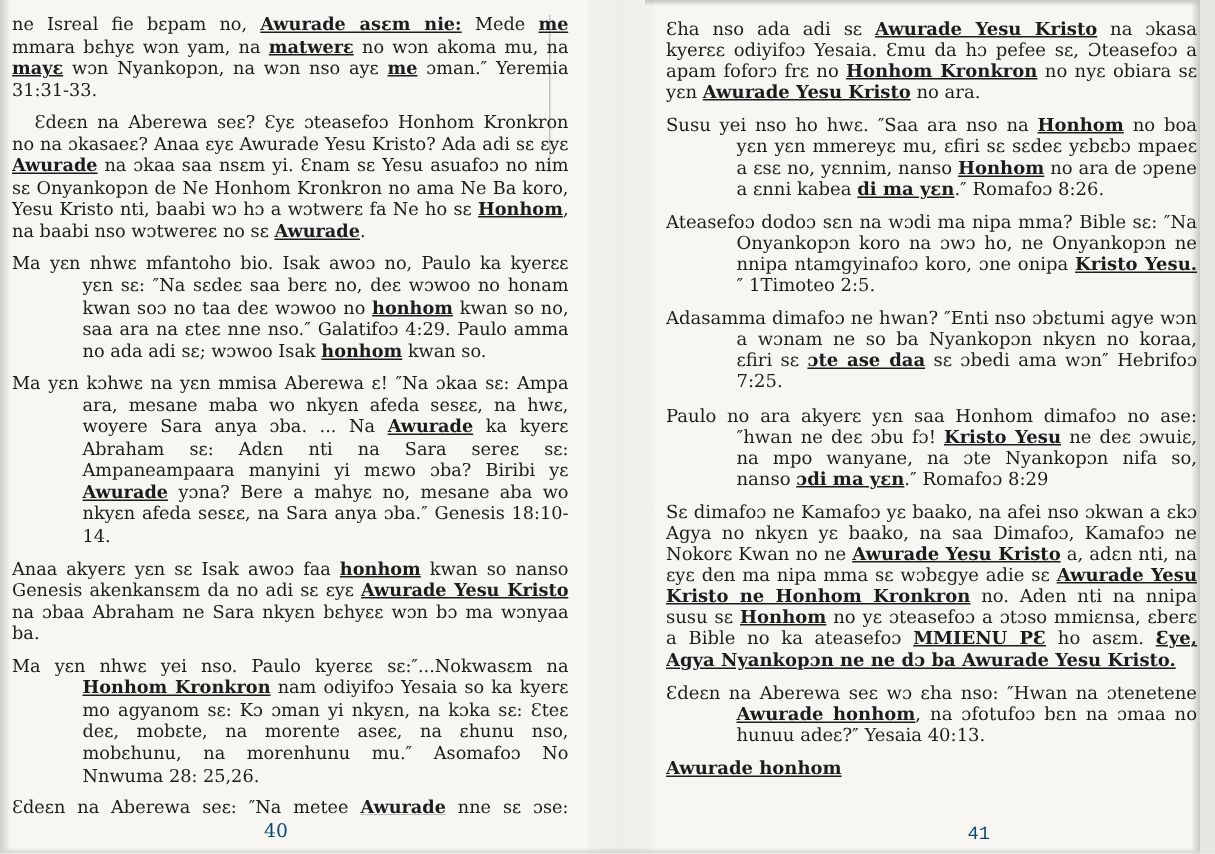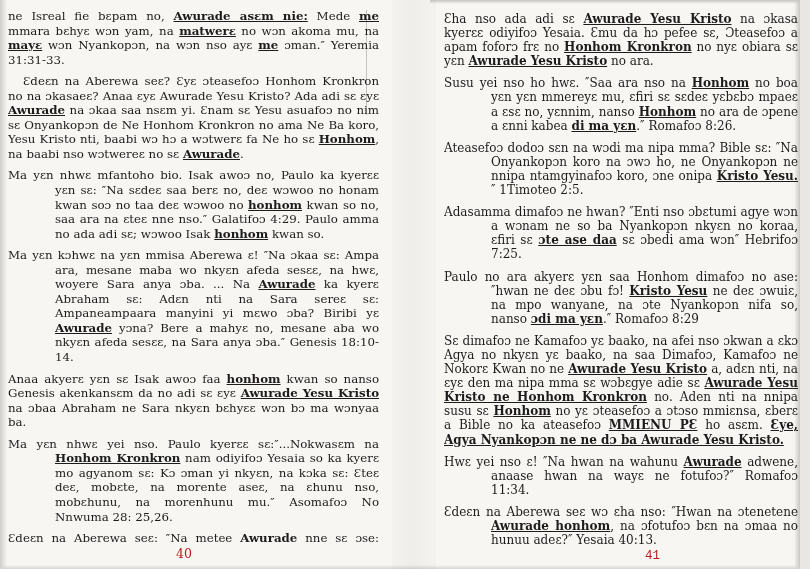--- a/index.html
+++ b/index.html
@@ -56,21 +56,21 @@
   }
   .para { margin: 0 0 7px 0; }
   .page-right-body .para { margin-bottom: 8px; }
   .para.indent { text-indent: 15px; }
   .para.hang { padding-left: 47px; text-indent: -47px; }
   .s-bu { font-weight: bold; text-decoration: underline; }
   .s-u { }
   .page-number {
     position: absolute;
     font-size: 12.5px;
-    color: #b91c1c;
+    color: #0c4a6e;
   }
   .page-number-left { left: 176px; top: 546px; }
   .page-number-right { left: 645px; top: 549px; font-family: Liberation Mono, monospace; }
 </style>
 </head>
 <body>
 
 <div class="spread">
   <div class="edge-left"></div>
   <div class="edge-right"></div>
@@ -88,20 +88,19 @@
       <p class="para hang"><span>Ma yɛn nhwɛ yei nso. Paulo kyerɛɛ sɛ:″...Nokwasɛm na </span><span class="s-bu">Honhom Kronkron</span><span> nam odiyifoɔ Yesaia so ka kyerɛ mo agyanom sɛ: Kɔ ɔman yi nkyɛn, na kɔka sɛ: Ɛteɛ deɛ, mobɛte, na morente aseɛ, na ɛhunu nso, mobɛhunu, na morenhunu mu.″ Asomafoɔ No Nnwuma 28: 25,26.</span></p>
       <p class="para hang"><span>Ɛdeɛn na Aberewa seɛ: ″Na metee </span><span class="s-bu">Awurade</span><span> nne sɛ ɔse: Hwan na mensoma no, na hwan na ɔbɛkɔ ama yɛn? Nɛ mese: meni, soma me! Na ɔse: Kɔ na kɔka kyerɛ ɔman yi sɛ: Teɛ ara na monteɛ, monnte aseɛ, na hunu ara na mohunu, na monnhunu nu.″ Yesaia 6:8,9.</span></p>
     </div>
   <div class="page-body page-right-body">
       <p class="para flush"><span>Ɛha nso ada adi sɛ </span><span class="s-bu">Awurade Yesu Kristo</span><span> na ɔkasa kyerɛɛ odiyifoɔ Yesaia. Ɛmu da hɔ pefee sɛ, Ɔteasefoɔ a apam foforɔ frɛ no </span><span class="s-bu">Honhom Kronkron</span><span> no nyɛ obiara sɛ yɛn </span><span class="s-bu">Awurade Yesu Kristo</span><span> no ara.</span></p>
       <p class="para hang"><span>Susu yei nso ho hwɛ. ″Saa ara nso na </span><span class="s-bu">Honhom</span><span> no boa yɛn yɛn mmereyɛ mu, ɛfiri sɛ sɛdeɛ yɛbɛbɔ mpaeɛ a ɛsɛ no, yɛnnim, nanso </span><span class="s-bu">Honhom</span><span> no ara de ɔpene a ɛnni kabea </span><span class="s-bu">di ma yɛn</span><span>.″  Romafoɔ 8:26.</span></p>
       <p class="para hang"><span>Ateasefoɔ dodoɔ sɛn na wɔdi ma nipa mma? Bible sɛ: ″Na Onyankopɔn koro na ɔwɔ ho, ne Onyankopɔn ne nnipa ntamgyinafoɔ koro, ɔne onipa </span><span class="s-bu">Kristo Yesu.</span><span>″ 1Timoteo 2:5.</span></p>
       <p class="para hang"><span>Adasamma dimafoɔ ne hwan? ″Enti nso ɔbɛtumi agye wɔn a wɔnam ne so ba Nyankopɔn nkyɛn no koraa, ɛfiri sɛ </span><span class="s-bu">ɔte ase daa</span><span> sɛ ɔbedi ama wɔn″ Hebrifoɔ 7:25.</span></p>
       <p class="para hang"><span>Paulo no ara akyerɛ yɛn saa Honhom dimafoɔ no ase: ″hwan ne deɛ ɔbu fɔ! </span><span class="s-bu">Kristo Yesu</span><span> ne deɛ ɔwuiɛ, na mpo wanyane, na ɔte Nyankopɔn nifa so, nanso </span><span class="s-bu">ɔdi ma yɛn</span><span>.″ Romafoɔ 8:29</span></p>
       <p class="para flush"><span>Sɛ dimafoɔ ne Kamafoɔ yɛ baako, na afei nso ɔkwan a ɛkɔ Agya no nkyɛn yɛ baako, na saa Dimafoɔ, Kamafoɔ ne Nokorɛ Kwan no ne </span><span class="s-bu">Awurade Yesu Kristo</span><span> a, adɛn nti, na ɛyɛ den ma nipa mma sɛ wɔbɛgye adie sɛ </span><span class="s-bu">Awurade Yesu Kristo ne Honhom Kronkron</span><span> no. Aden nti na nnipa susu sɛ </span><span class="s-bu">Honhom</span><span> no yɛ ɔteasefoɔ a ɔtɔso mmiɛnsa, ɛberɛ a Bible no ka ateasefoɔ </span><span class="s-bu">MMIENU PƐ</span><span> ho asɛm. </span><span class="s-bu">Ɛye, Agya Nyankopɔn ne ne dɔ ba Awurade Yesu Kristo.</span></p>
-      <p class="para hang"><span>Hwɛ yei nso ɛ! ″Na hwan na wahunu </span><span class="s-bu">Awurade</span><span> adwene, anaase hwan na wayɛ ne fotufoɔ?″ Romafoɔ 11:34.</span></p>
       <p class="para hang"><span>Ɛdeɛn na Aberewa seɛ wɔ ɛha nso: ″Hwan na ɔtenetene </span><span class="s-bu">Awurade honhom</span><span>, na ɔfotufoɔ bɛn na ɔmaa no hunuu adeɛ?″ Yesaia 40:13.</span></p>
       <p class="para flush"><span class="s-bu">Awurade honhom</span></p>
     </div>
 
   <div class="page-number page-number-left">40</div>
   <div class="page-number page-number-right">41</div>
 </div>
 
 </body></html>

